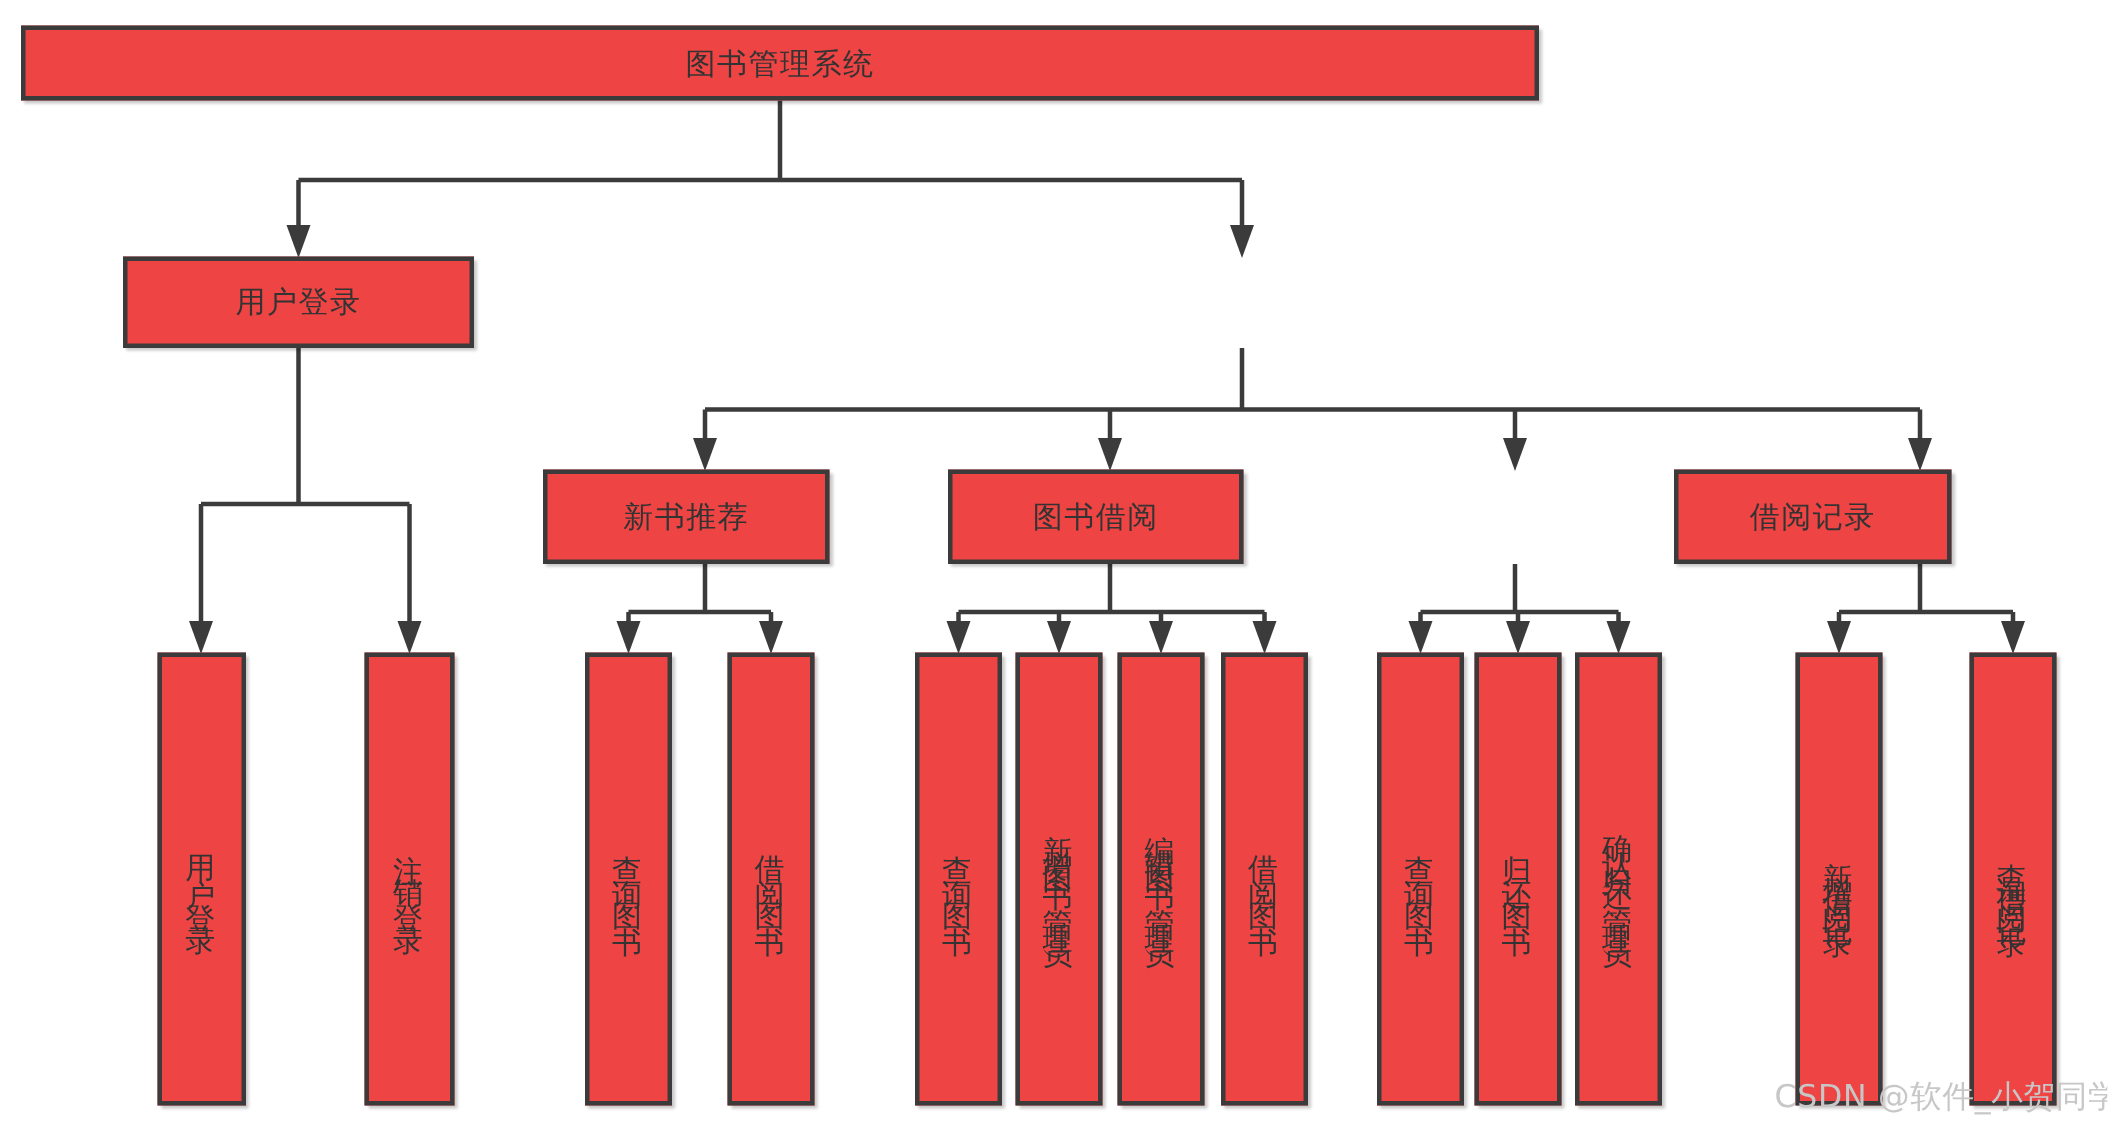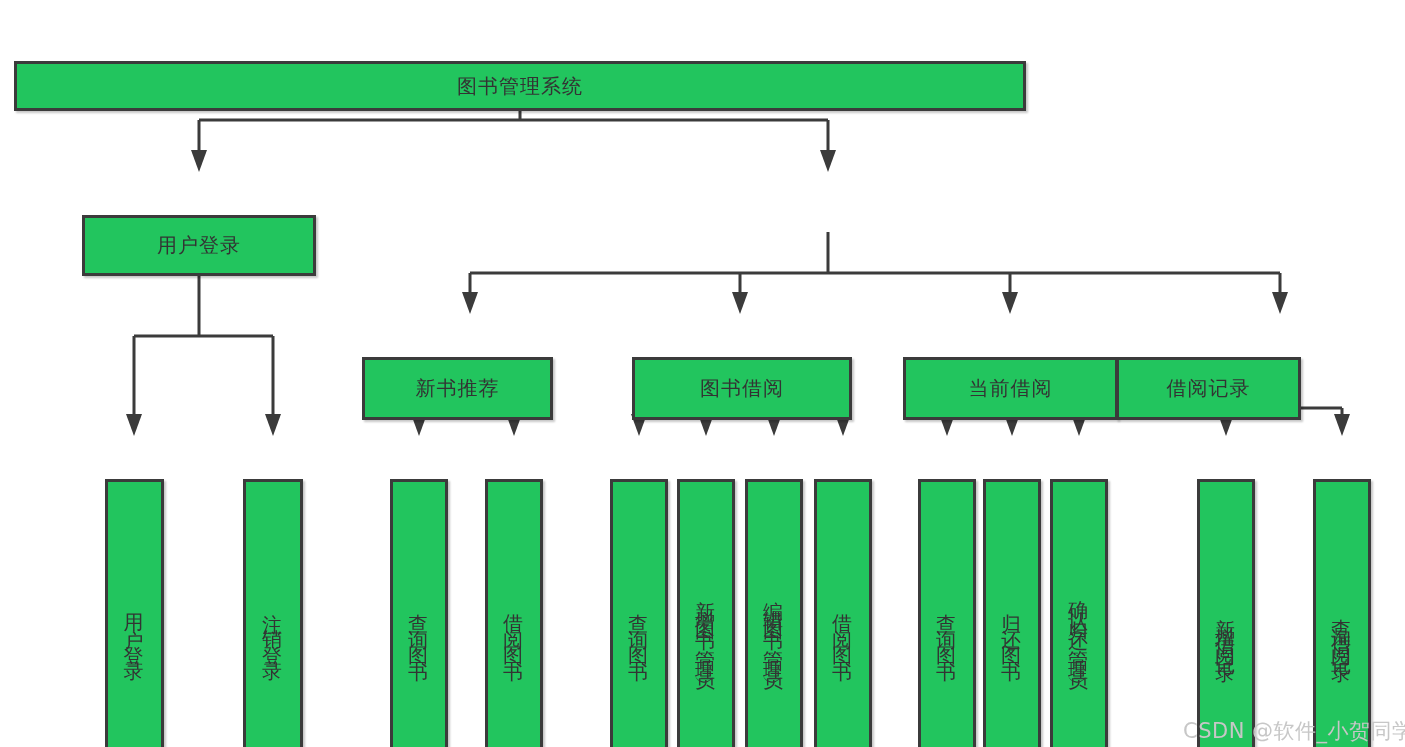--- a/index.html
+++ b/index.html
@@ -14,27 +14,26 @@
   }
   .connectors { position: absolute; left: 0; top: 0; }
   .connectors path {
     stroke: var(--line, #3b3b3b);
     stroke-width: 3;
     fill: none;
   }
   .connectors polygon { fill: var(--line, #3b3b3b); }
   .box {
     position: absolute;
-    background: #22c55e;
+    background: #ef4444;
     border: 3px solid var(--line, #3b3b3b);
     display: flex;
     align-items: center;
     justify-content: center;
     box-shadow: 2px 2px 2px rgba(0,0,0,0.22);
-    margin-top: 44px;
   }
   .hbox .lbl {
     font-size: 20px;
     color: var(--text, #333333);
     letter-spacing: 1px;
     white-space: nowrap;
   }
   .vbox .vlbl {
     writing-mode: vertical-rl;
     text-orientation: mixed;
@@ -108,25 +107,22 @@
     <span class="lbl">图书管理系统</span>
   </div>
 
   <div class="box hbox" style="left:82px;top:171px;width:234px;height:61px">
     <span class="lbl">用户登录</span>
   </div>
 
   <div class="box hbox" style="left:362px;top:313px;width:191px;height:63px">
     <span class="lbl">新书推荐</span>
   </div>
-  <div class="box hbox" style="left:632px;top:313px;width:220px;height:63px">
+  <div class="box hbox" style="left:632px;top:313px;width:197px;height:63px">
     <span class="lbl">图书借阅</span>
-  </div>
-  <div class="box hbox" style="left:903px;top:313px;width:215px;height:63px">
-    <span class="lbl">当前借阅</span>
   </div>
   <div class="box hbox" style="left:1116px;top:313px;width:185px;height:63px">
     <span class="lbl">借阅记录</span>
   </div>
 
   <div class="box vbox" style="left:105px;top:435px;width:59px;height:302px">
     <span class="vlbl ls-wide">用户登录</span>
   </div>
   <div class="box vbox" style="left:243px;top:435px;width:60px;height:302px">
     <span class="vlbl ls-wide">注销登录</span>

